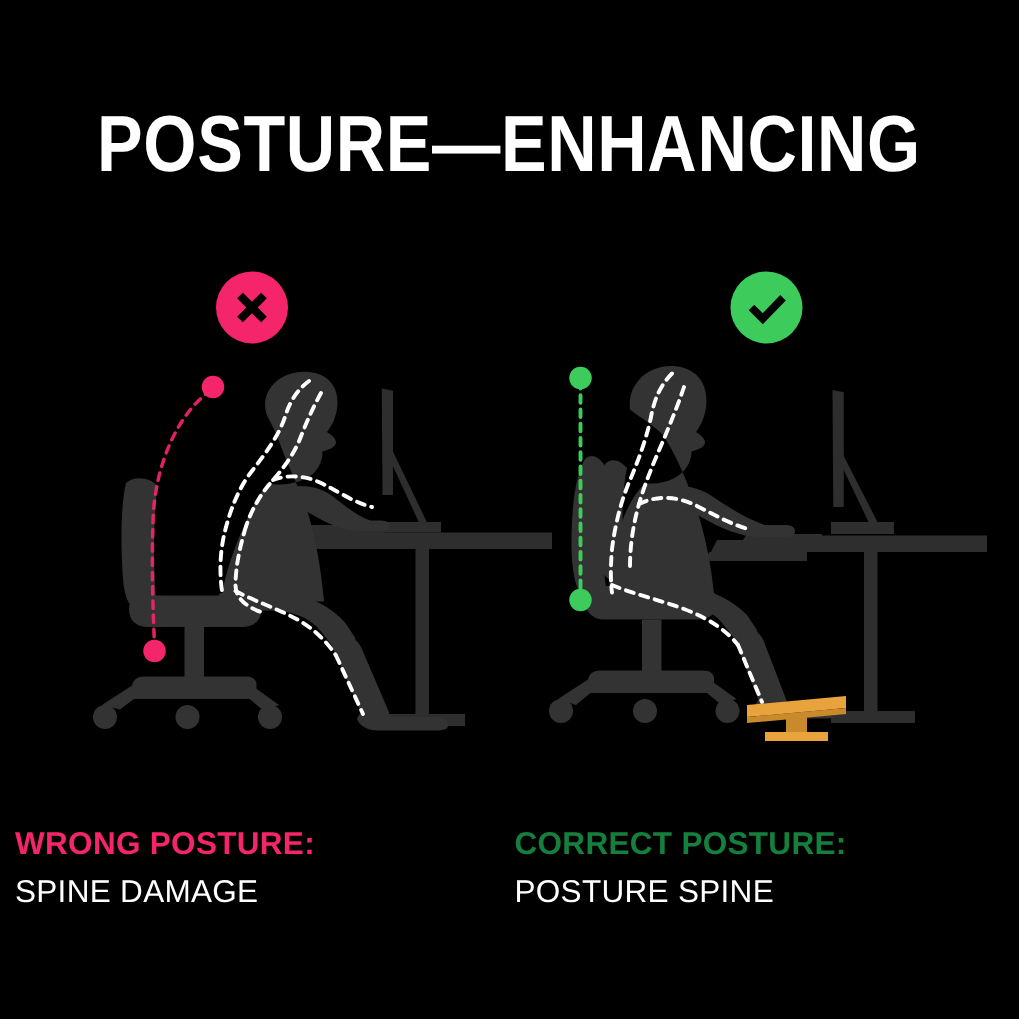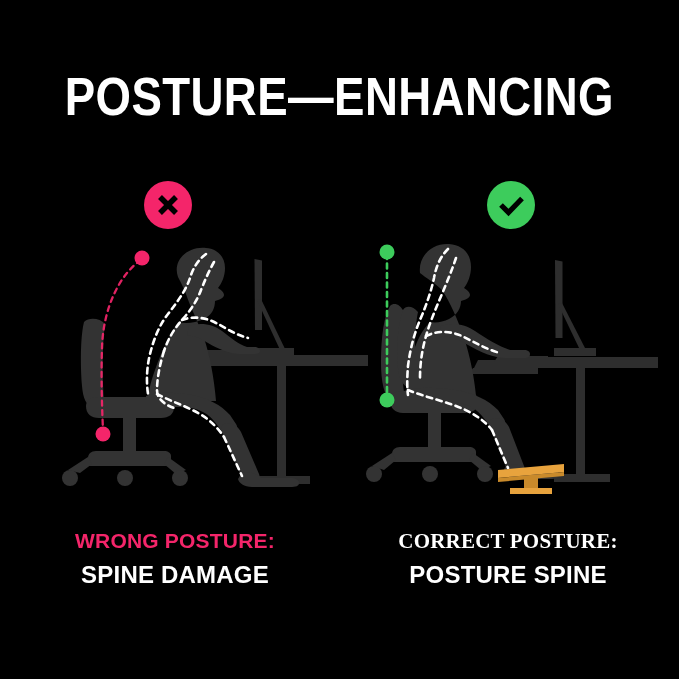--- a/index.html
+++ b/index.html
@@ -62,40 +62,39 @@
     width: 310px;
     height: 275px;
   }
   .panel-left  { left: 58px; }
   .panel-right { left: 348px; }
   .panel svg { display: block; width: 100%; height: 100%; }
 
   
   .caption {
     position: absolute;
-    top: 528px;
+    top: 550px;
     width: 330px;
-    text-align: center;
   }
   .caption-left  { left: 10px; }
   .caption-right { left: 343px; }
 
   .caption-head {
     font-size: 21px;
     font-weight: bold;
     letter-spacing: 0.2px;
     line-height: 1.28;
     margin: 0;
     white-space: nowrap;
   }
   .caption-head.wrong   { color: #F4256A; }
-  .caption-head.correct { color: #ffffff; font-family: Liberation Serif, serif; }
+  .caption-head.correct { color: #15803d; }
   .caption-sub {
-    font-size: 24px;
-    font-weight: bold;
+    font-size: 21px;
+    font-weight: normal;
     color: #ffffff;
     letter-spacing: 0.2px;
     line-height: 1.3;
     margin: 4px 0 0 0;
     white-space: nowrap;
   }
 </style>
 </head>
 <body>
 

